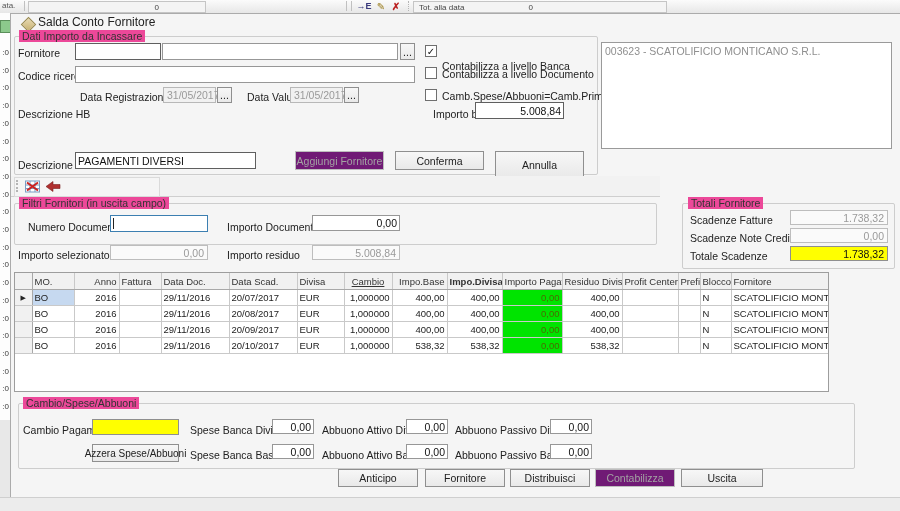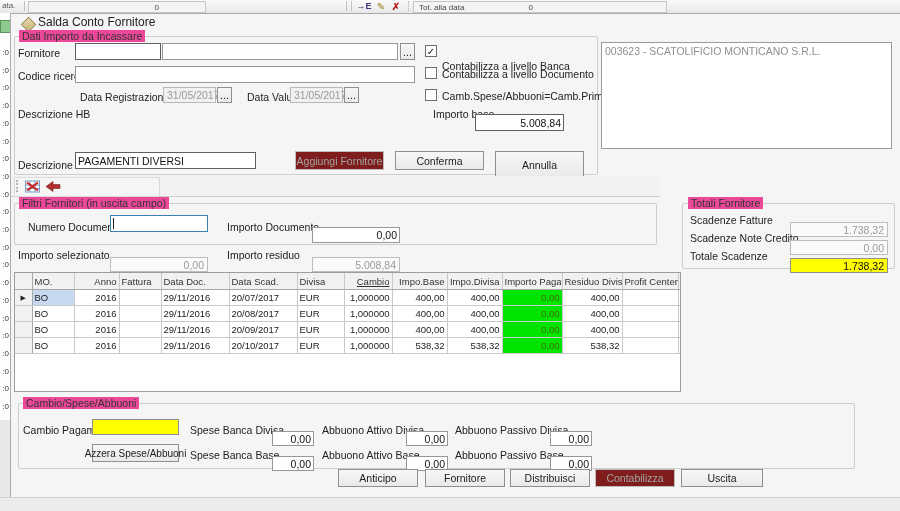--- a/index.html
+++ b/index.html
@@ -26,28 +26,28 @@
           border-left:1px solid #ababab;border-top:1px solid #ababab;}
   .title{font-size:12px;color:#222;}
   .diamond{width:9px;height:9px;background:linear-gradient(135deg,#e9dcb4,#c7b070);
            border:1px solid #99894f;transform:rotate(45deg);}
   .group{border:1px solid #cdcdcd;border-radius:2px;}
   .legend{background:#ec4899;padding:0 3px;font-size:10.5px;color:#333;white-space:nowrap;}
   .in{background:#fff;border:1px solid #979797;font-family:"Liberation Sans",sans-serif;
       font-size:10.5px;color:#111;padding:0 2px;box-sizing:border-box;}
   .in-dark{border:1px solid #5f5f5f;}
   .in-focus{border:1px solid #3c7fb1;}
-  .num{text-align:right;margin-top:12px;}
+  .num{text-align:right;}
   .dis{background:#f1f1f1;border:1px solid #b8b8b8;color:#9a9a9a;display:flex;align-items:center;box-sizing:border-box;padding:0 3px;}
   .ro{background:#fafafa;border:1px solid #bdbdbd;color:#9a9a9a;display:flex;align-items:center;box-sizing:border-box;padding:0 3px;font-size:10.5px;}
   .ro.num{justify-content:flex-end;}
   .yellow{background:#ffff00 !important;color:#111 !important;}
   .btn{display:flex;align-items:center;justify-content:center;background:linear-gradient(#f7f7f7,#e9e9e9);
        border:1px solid #8f8f8f;font-size:10.5px;color:#222;box-sizing:border-box;cursor:default;white-space:nowrap;}
-  .btn.disabled{color:#a3a3a3;border-color:#bdbdbd;background:#7f1d1d;}
+  .btn.disabled{color:#a3a3a3;border-color:#bdbdbd;background:#701a75;}
   .cb{width:12px;height:12px;background:#fff;border:1px solid #6f6f6f;font-size:10px;line-height:11px;
       text-align:center;color:#111;box-sizing:border-box;}
   .listpanel{background:#fff;border:1px solid #9a9a9a;box-sizing:border-box;}
   .listitem{padding:2px 3px;color:#8f8f8f;font-size:10.5px;white-space:nowrap;overflow:hidden;}
   .toolstrip{background:#f2f2f2;border-bottom:1px solid #cfcfcf;}
   .toolbox{background:#f5f5f5;border:1px solid #dadada;}
   .handle{border-left:2px dotted #b5b5b5;height:12px;}
   
   .gridwrap{background:#fff;border:1px solid #9d9d9d;box-sizing:border-box;overflow:hidden;}
   #grid-table{border-collapse:collapse;table-layout:fixed;width:827px;font-size:9.5px;color:#222;}
@@ -189,21 +189,21 @@
 
   <div class="abs group" style="left:682px;top:203px;width:211px;height:64px;"></div>
   <div class="abs legend" style="left:688px;top:197px;">Totali Fornitore</div>
   <div class="abs lbl" style="left:690px;top:214px;">Scadenze Fatture</div>
   <div class="abs ro num" style="left:790px;top:210px;width:98px;height:15px;">1.738,32</div>
   <div class="abs lbl" style="left:690px;top:232px;">Scadenze Note Credito</div>
   <div class="abs ro num" style="left:790px;top:228px;width:98px;height:15px;">0,00</div>
   <div class="abs lbl" style="left:690px;top:250px;">Totale Scadenze</div>
   <div class="abs ro num yellow" style="left:790px;top:246px;width:98px;height:15px;border-color:#8f8f8f;">1.738,32</div>
 
-  <div class="abs gridwrap" style="left:14px;top:272px;width:667px;height:120px;">
+  <div class="abs gridwrap" style="left:14px;top:272px;width:815px;height:120px;">
     <table id="grid-table">
         <colgroup>
           <col style="width: 17px;">
           <col style="width: 42px;">
           <col style="width: 45px;">
           <col style="width: 42px;">
           <col style="width: 68px;">
           <col style="width: 68px;">
           <col style="width: 47px;">
           <col style="width: 48px;">
@@ -218,23 +218,23 @@
         </colgroup>
         <thead>
           <tr>
             <th class="rowsel"></th>
             <th style="text-align: left;">MO.</th>
             <th style="text-align: right;">Anno</th>
             <th style="text-align: left;">Fattura</th>
             <th style="text-align: left;">Data Doc.</th>
             <th style="text-align: left;">Data Scad.</th>
             <th style="text-align: left;">Divisa</th>
-            <th style="text-align: right; text-decoration: underline;">Cambio</th>
+            <th style=" text-decoration: underline;">Cambio</th>
             <th style="text-align: right;">Impo.Base</th>
-            <th style="text-align: right;">Impo.Divisa</th>
+            <th style="text-align: right; font-weight: bold;">Impo.Divisa</th>
             <th style="text-align: right;">Importo Pagato</th>
             <th style="text-align: right;">Residuo Divisa</th>
             <th style="text-align: left;">Profit Center</th>
             <th style="text-align: left;">Prefi</th>
             <th style="text-align: left;">Blocco</th>
             <th style="text-align: left;">Fornitore</th>
           </tr>
         </thead>
         <tbody>
           <tr>

